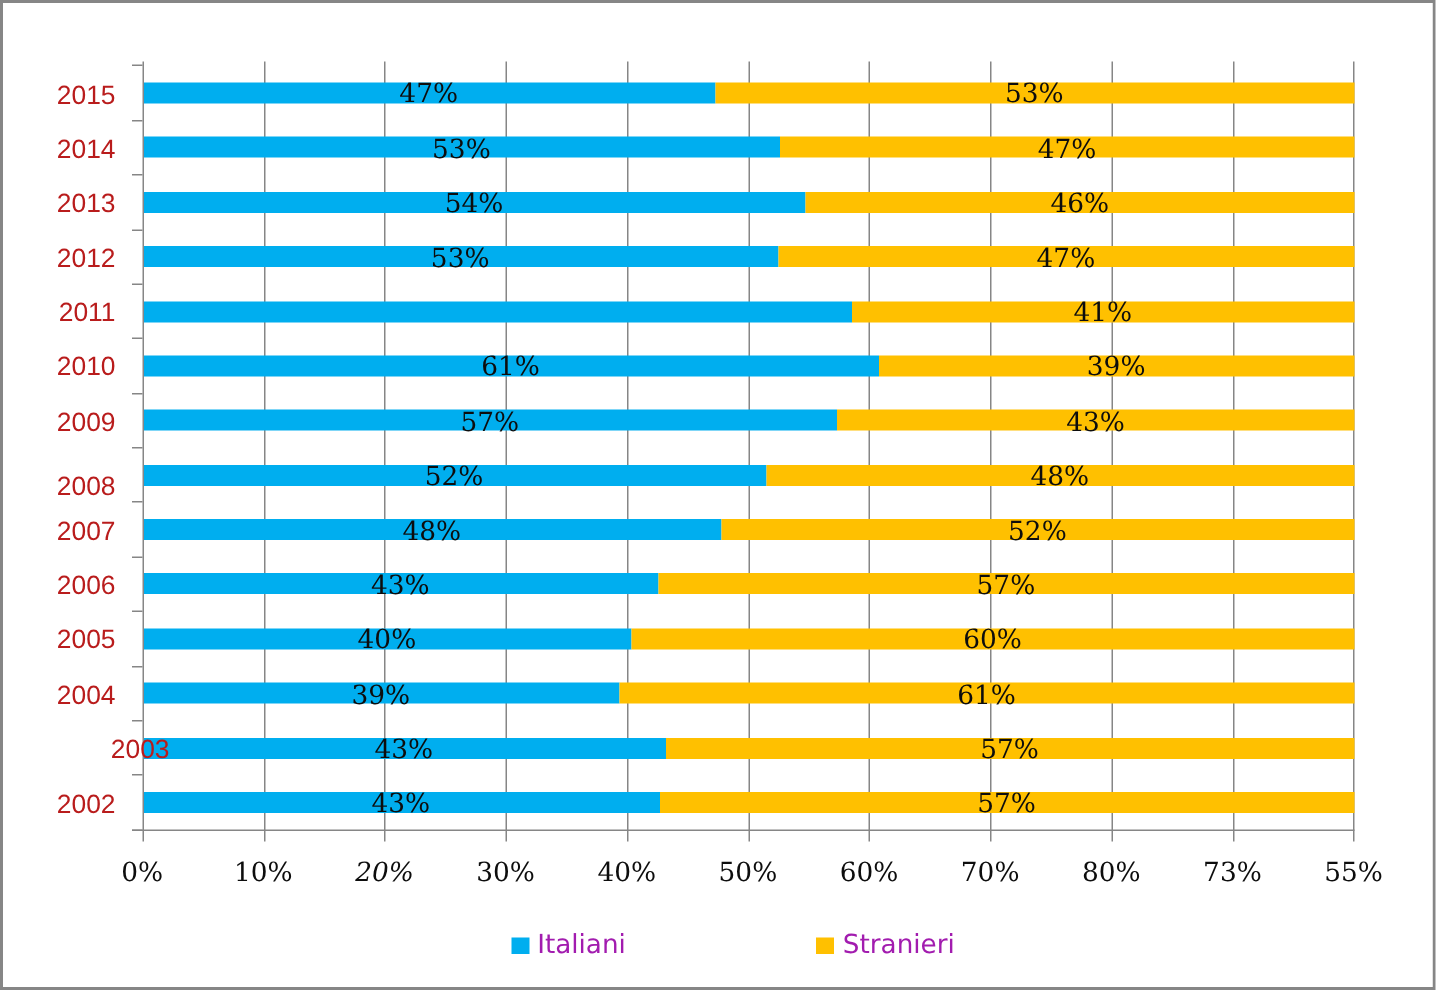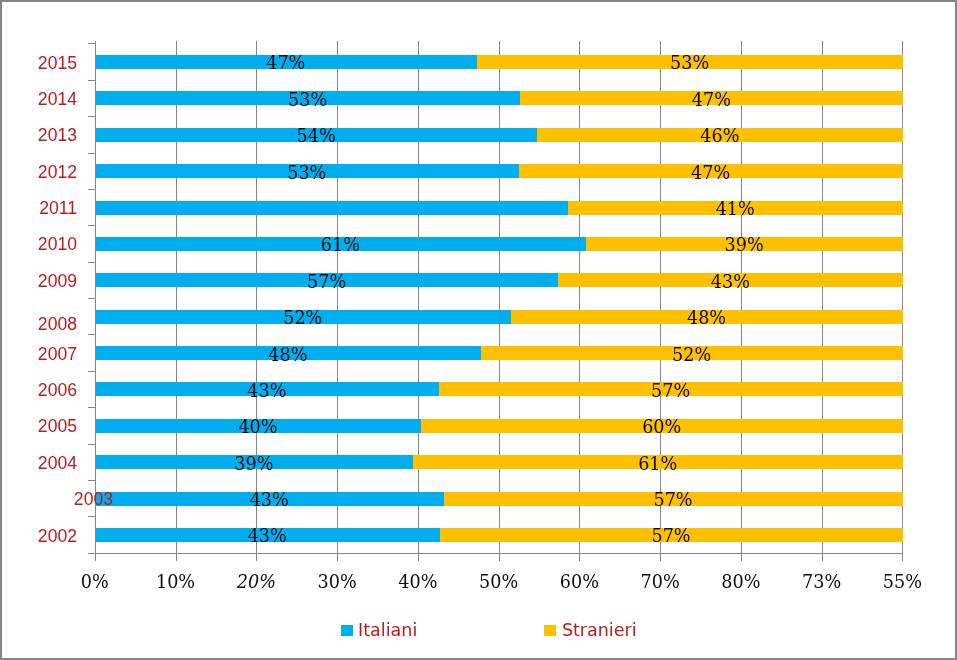--- a/index.html
+++ b/index.html
@@ -10,21 +10,21 @@
   .gridline{position:absolute;width:1px;background:#868686;}
   .bar-seg{position:absolute;}
   .bar-label{position:absolute;font-family:"DejaVu Serif",serif;font-size:17.6px;color:#0d0d0d;text-align:center;}
   .ytick-label{position:absolute;font-family:Liberation Sans, sans-serif;font-size:17.6px;color:#b91c1c;text-align:right;}
   .xtick-label{position:absolute;font-family:"DejaVu Serif",serif;font-size:17.6px;color:#0d0d0d;text-align:center;}
   .axisline{position:absolute;background:#868686;}
   .tick{position:absolute;background:#868686;}
   .legend-item{position:absolute;display:flex;align-items:center;}
   .plot-bg{position:absolute;left:0;top:0;right:0;bottom:0;background:#ffffff;}
   .legend-swatch{width:12px;height:11.6px;}
-  .legend-text{font-family:"DejaVu Sans",sans-serif;font-size:17.5px;color:#b91c1c;margin-left:5.5px;line-height:17px;}
+  .legend-text{font-family:"DejaVu Sans",sans-serif;font-size:17.5px;color:#a21caf;margin-left:5.5px;line-height:17px;}
 </style>
 </head>
 <body>
 
 <div id="chart-frame">
   <div class="plot-bg"></div>
 </div>
 <div id="plot" style="left: 0px; top: 0px; width: 953px; height: 656px;">
     <div class="gridline" style="left: 95px; top: 41px; height: 520px;"></div>
     <div class="gridline" style="left: 176px; top: 41px; height: 520px;"></div>

